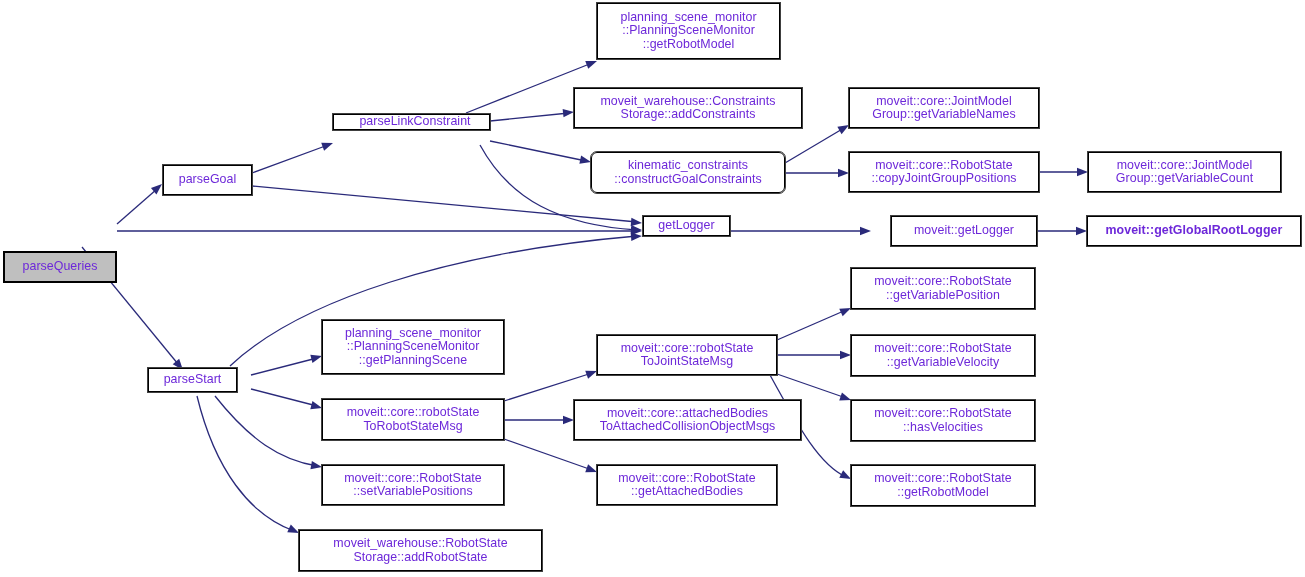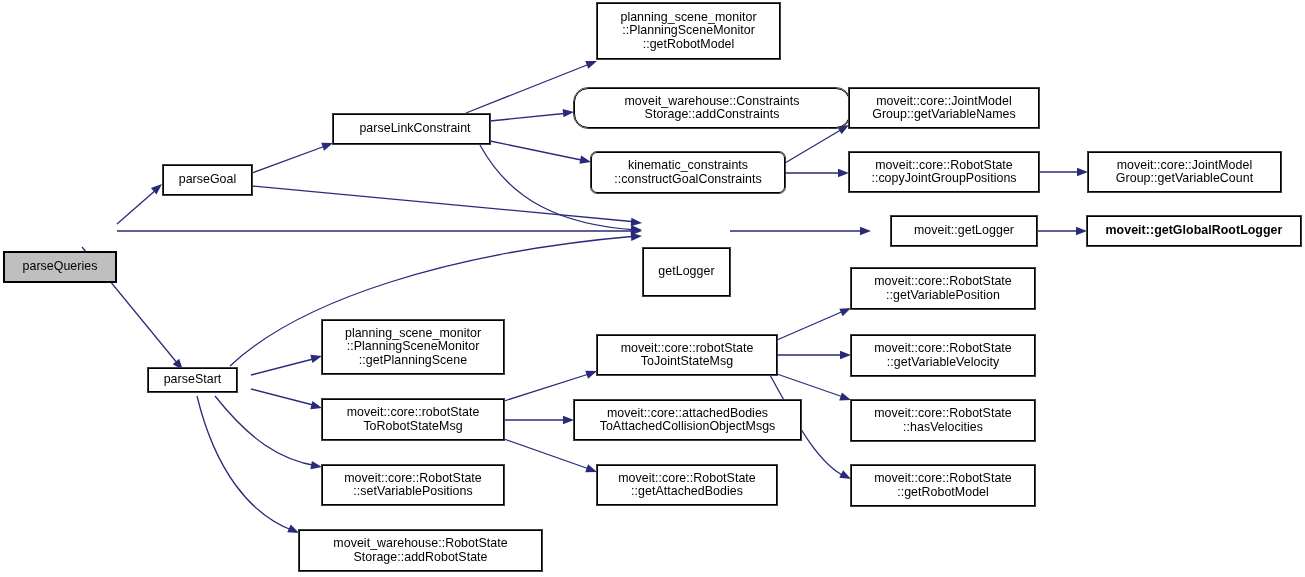--- a/index.html
+++ b/index.html
@@ -28,21 +28,21 @@
     position: absolute;
     box-sizing: border-box;
     display: flex;
     align-items: center;
     justify-content: center;
     text-align: center;
     background: #ffffff;
     border: 1px solid #000000;
     outline: 1px solid #404040;
     outline-offset: 0px;
-    color: #000000;
+    color: #6d28d9;
     font-size: 12.4px;
     line-height: 13.2px;
     letter-spacing: 0.05px;
     white-space: pre-line;
     padding: 0 4px;
     z-index: 2;
   }
   .node.focus {
     background: #bfbfbf;
     border: 1px solid #000000;
@@ -107,29 +107,29 @@
       <path d="M 777 355 L 846 355" fill="none" stroke="#2a2a7a" stroke-width="1.3"></path>
       <polygon points="0,0 -11,-4.2 -11,4.2" transform="translate(851,355) rotate(0)" fill="#2a2a7a"></polygon>
       <path d="M 777 374 L 846 398" fill="none" stroke="#2a2a7a" stroke-width="1.3"></path>
       <polygon points="0,0 -11,-4.2 -11,4.2" transform="translate(851,400) rotate(19)" fill="#2a2a7a"></polygon>
       <path d="M 770 375 C 800 430 820 465 846 477" fill="none" stroke="#2a2a7a" stroke-width="1.3"></path>
       <polygon points="0,0 -11,-4.2 -11,4.2" transform="translate(851,479) rotate(27)" fill="#2a2a7a"></polygon>
     </svg>
 <div class="node focus" style="left: 4px; top: 216px; width: 112px; height: 30px; margin-top: 36px;"><span class="node-label">parseQueries</span></div>
     <div class="node" style="left: 163px; top: 165px; width: 89px; height: 30px; text-align: center;"><span class="node-label">parseGoal</span></div>
     <div class="node" style="left: 148px; top: 368px; width: 89px; height: 24px;"><span class="node-label">parseStart</span></div>
-    <div class="node" style="left: 333px; top: 114px; width: 157px; height: 30px; padding-left: 11px;"><span class="node-label">parseLinkConstraint</span></div>
+    <div class="node" style="left: 333px; top: 114px; width: 157px; height: 16px; padding-left: 11px;"><span class="node-label">parseLinkConstraint</span></div>
     <div class="node" style="left: 597px; top: 3px; width: 183px; height: 56px;"><span class="node-label">planning_scene_monitor
 ::PlanningSceneMonitor
 ::getRobotModel</span></div>
-    <div class="node" style="left: 574px; top: 88px; width: 276px; height: 40px; border-radius: 14px;"><span class="node-label">moveit_warehouse::Constraints
+    <div class="node" style="left: 574px; top: 88px; width: 228px; height: 40px;"><span class="node-label">moveit_warehouse::Constraints
 Storage::addConstraints</span></div>
     <div class="node" style="left: 591px; top: 152px; width: 194px; height: 41px; border-radius: 6px;"><span class="node-label">kinematic_constraints
 ::constructGoalConstraints</span></div>
-    <div class="node" style="left: 643px; top: 216px; width: 87px; height: 48px; margin-top: 32px;"><span class="node-label">getLogger</span></div>
+    <div class="node" style="left: 643px; top: 216px; width: 87px; height: 20px;"><span class="node-label">getLogger</span></div>
     <div class="node" style="left: 849px; top: 88px; width: 190px; height: 40px;"><span class="node-label">moveit::core::JointModel
 Group::getVariableNames</span></div>
     <div class="node" style="left: 849px; top: 152px; width: 190px; height: 40px;"><span class="node-label">moveit::core::RobotState
 ::copyJointGroupPositions</span></div>
     <div class="node" style="left: 1088px; top: 152px; width: 193px; height: 40px;"><span class="node-label">moveit::core::JointModel
 Group::getVariableCount</span></div>
     <div class="node" style="left: 871px; top: 216px; width: 146px; height: 30px; margin-left: 20px;"><span class="node-label">moveit::getLogger</span></div>
     <div class="node" style="left: 1087px; top: 216px; width: 214px; height: 30px; font-weight: bold;"><span class="node-label">moveit::getGlobalRootLogger</span></div>
     <div class="node" style="left: 322px; top: 320px; width: 182px; height: 54px;"><span class="node-label">planning_scene_monitor
 ::PlanningSceneMonitor

